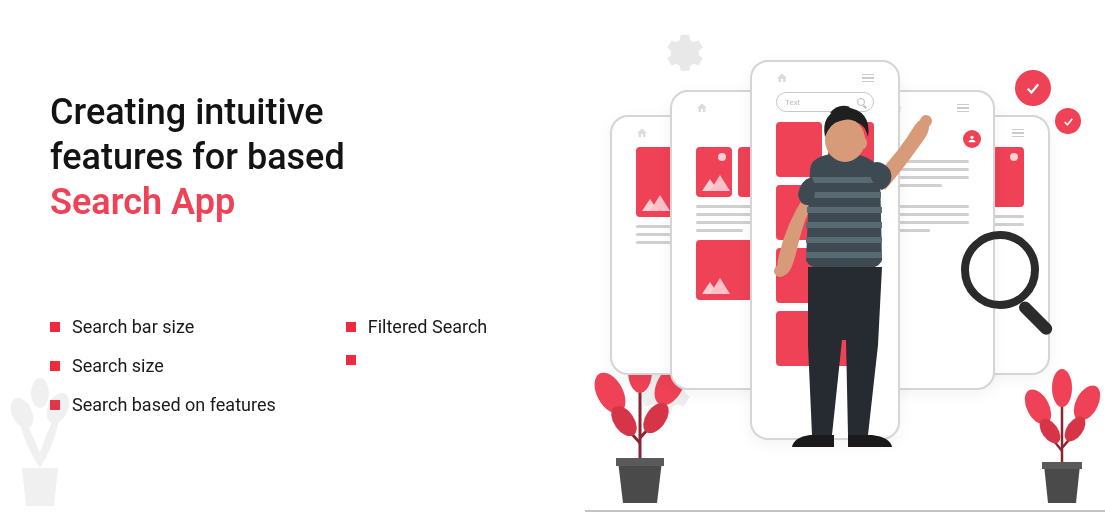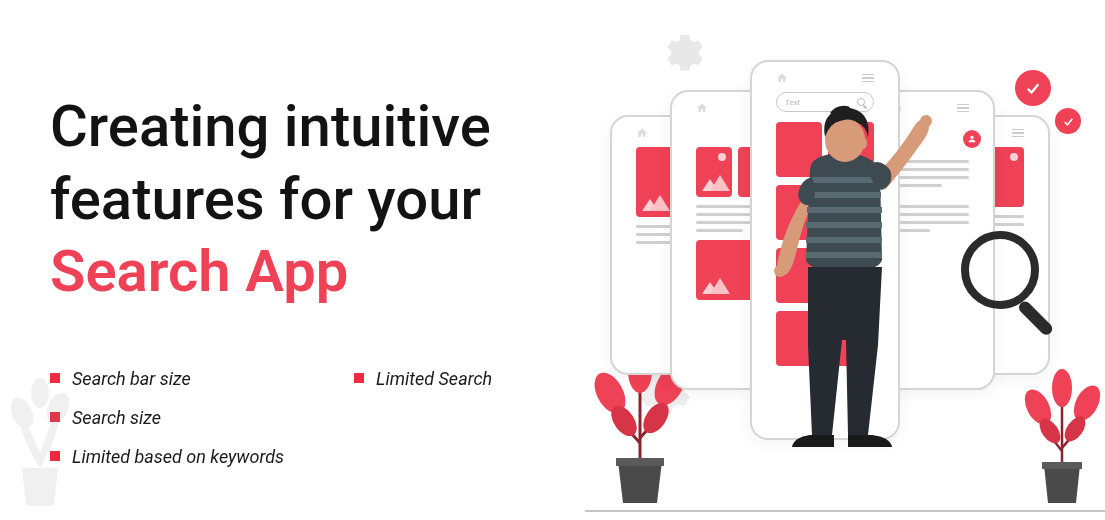--- a/index.html
+++ b/index.html
@@ -18,37 +18,36 @@
     .container {
       display: flex;
       width: 100%;
       height: 100%;
     }
     .left {
       flex: 0 0 560px;
       padding: 90px 0 0 50px;
     }
     .title {
-      font-size: 58px;
+      font-size: 36px;
       font-weight: 500;
       line-height: 1.25;
       color: #131313;
-      margin-bottom: 60px;
+      margin-bottom: 91px;
     }
     .title .accent {
       color: #ef4256;
       font-weight: 600;
     }
     .lists {
       display: flex;
       gap: 70px;
     }
     .list {
       list-style: none;
-      font-style: italic;
     }
     .list li {
       display: flex;
       align-items: center;
       gap: 12px;
       font-size: 18px;
       color: #1a1a1a;
       margin-bottom: 18px;
       font-weight: 400;
     }
@@ -186,42 +185,45 @@
       opacity: 0.3;
     }
   </style>
 </head>
 <body>
 
 <div class="container">
   <div class="left">
     <h1 class="title">
       <span>Creating intuitive</span><br>
-      <span>features for your</span><br>
+      <span>features for based</span><br>
       <span class="accent">Search App</span>
     </h1>
     <div class="lists">
       <ul class="list">
         <li>
             <span class="bullet"></span>
             <span>Search bar size</span>
           </li>
         <li>
             <span class="bullet"></span>
             <span>Search size</span>
           </li>
         <li>
             <span class="bullet"></span>
-            <span>Limited based on keywords</span>
+            <span>Search based on features</span>
           </li>
       </ul>
       <ul class="list">
         <li>
             <span class="bullet"></span>
-            <span>Limited Search</span>
+            <span>Filtered Search</span>
+          </li>
+        <li>
+            <span class="bullet"></span>
           </li>
       </ul>
     </div>
   </div>
 
   <div class="right">
 
     <div class="gear gear-top">
       <svg width="50" height="50" viewBox="0 0 24 24">
           <path fill="#e8e8e8" d="M12,8A4,4 0 0,1 16,12A4,4 0 0,1 12,16A4,4 0 0,1 8,12A4,4 0 0,1 12,8M12,10A2,2 0 0,0 10,12A2,2 0 0,0 12,14A2,2 0 0,0 14,12A2,2 0 0,0 12,10M10,22L9.5,19.5C8.9,19.3 8.4,19 7.9,18.6L5.5,19.4L3.5,16L5.4,14.3C5.35,14 5.3,13.7 5.3,13.4C5.3,13.1 5.35,12.8 5.4,12.5L3.5,10.8L5.5,7.4L7.9,8.2C8.4,7.8 8.9,7.5 9.5,7.3L10,4.8H14L14.5,7.3C15.1,7.5 15.6,7.8 16.1,8.2L18.5,7.4L20.5,10.8L18.6,12.5C18.65,12.8 18.7,13.1 18.7,13.4C18.7,13.7 18.65,14 18.6,14.3L20.5,16L18.5,19.4L16.1,18.6C15.6,19 15.1,19.3 14.5,19.5L14,22H10Z"></path>

